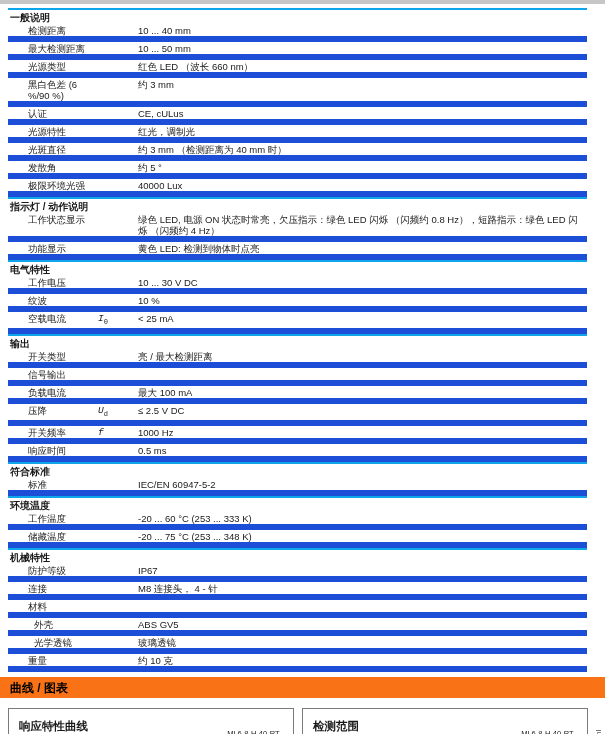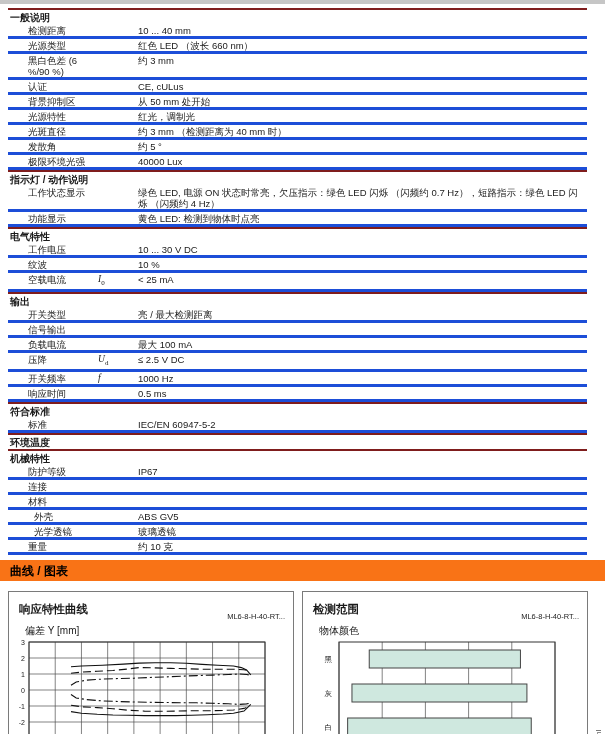--- a/index.html
+++ b/index.html
@@ -4,26 +4,26 @@
 <style>
   html,body{margin:0;padding:0}
   body{
     width:605px;height:734px;background:#fff;position:relative;overflow:hidden;
     font-family:"Liberation Sans","DejaVu Sans",sans-serif;color:#1a1a1a;
   }
   .top-strip{height:4px;background:#c6c6c6;margin-bottom:4px}
   #spec-table{margin:0 18px 0 8px}
   .spec-header{
     font-weight:bold;font-size:10px;line-height:12px;
-    border-top:2px solid #7f1d1d;padding:2px 0 0 2px;
+    border-top:2px solid #0ea5e9;padding:2px 0 0 2px;
   }
-  .spec-row{display:flex;font-size:9.5px;line-height:11px;border-bottom:3px solid #1d4ed8;padding-top:1px}
+  .spec-row{display:flex;font-size:9.5px;line-height:11px;border-bottom:6px solid #1d4ed8;padding-top:1px}
   .c-label{width:70px;padding-left:20px;flex:none;color:#222}
   .c-label.indent{width:64px;padding-left:26px}
-  .c-sym{width:40px;flex:none;font-family:Liberation Serif, serif;font-style:italic;font-size:9.5px}
+  .c-sym{width:40px;flex:none;font-family:Liberation Mono, monospace;font-style:italic;font-size:9.5px}
   .c-sym sub{font-size:7px;font-style:normal}
   .c-val{flex:1}
   .charts-bar{background:#f97316;color:#000;font-weight:bold;font-size:12px;line-height:13px;padding:5px 0 3px 10px;margin-top:5px}
   .charts-row{display:flex;gap:8px;margin:10px 10px 0 8px}
   .panel{border:1px solid #7a7a7a;background:#fff;width:286px;height:198px;position:relative;box-sizing:border-box;padding-top:4px}
   .panel-head{display:flex;justify-content:space-between;align-items:center;padding:2px 8px 0 10px}
   .panel-title{font-weight:bold;font-size:11.5px}
   .panel-model{font-size:7.5px;color:#222;margin-top:14px}
   .ylab{font-size:10px;margin:3px 0 0 16px}
   svg text{font-family:"Liberation Sans","DejaVu Sans",sans-serif}
@@ -44,44 +44,44 @@
   <div id="spec-table">
   <div class="spec-section">
     <div class="spec-header">一般说明</div>
     <div class="spec-rows">
   <div class="spec-row">
     <span class="c-label">检测距离</span>
     <span class="c-sym"></span>
     <span class="c-val">10 ... 40 mm</span>
   </div>
 
+  <div class="spec-row">
+    <span class="c-label">最大检测距离</span>
+    <span class="c-sym"></span>
+    <span class="c-val">10 ... 50 mm</span>
+  </div>
 
   <div class="spec-row">
     <span class="c-label">光源类型</span>
     <span class="c-sym"></span>
     <span class="c-val">红色 LED （波长 660 nm）</span>
   </div>
 
   <div class="spec-row">
     <span class="c-label">黑白色差 (6 %/90 %)</span>
     <span class="c-sym"></span>
     <span class="c-val">约 3 mm</span>
   </div>
 
   <div class="spec-row">
     <span class="c-label">认证</span>
     <span class="c-sym"></span>
     <span class="c-val">CE, cULus</span>
   </div>
 
-  <div class="spec-row">
-    <span class="c-label">背景抑制区</span>
-    <span class="c-sym"></span>
-    <span class="c-val">从 50 mm 处开始</span>
-  </div>
 
   <div class="spec-row">
     <span class="c-label">光源特性</span>
     <span class="c-sym"></span>
     <span class="c-val">红光，调制光</span>
   </div>
 
   <div class="spec-row">
     <span class="c-label">光斑直径</span>
     <span class="c-sym"></span>
@@ -101,21 +101,21 @@
   </div>
 </div>
   </div>
 
   <div class="spec-section">
     <div class="spec-header">指示灯 / 动作说明</div>
     <div class="spec-rows">
   <div class="spec-row">
     <span class="c-label">工作状态显示</span>
     <span class="c-sym"></span>
-    <span class="c-val">绿色 LED, 电源 ON 状态时常亮，欠压指示：绿色 LED 闪烁 （闪频约 0.7 Hz），短路指示：绿色 LED 闪烁 （闪频约 4 Hz）</span>
+    <span class="c-val">绿色 LED, 电源 ON 状态时常亮，欠压指示：绿色 LED 闪烁 （闪频约 0.8 Hz），短路指示：绿色 LED 闪烁 （闪频约 4 Hz）</span>
   </div>
 
   <div class="spec-row">
     <span class="c-label">功能显示</span>
     <span class="c-sym"></span>
     <span class="c-val">黄色 LED: 检测到物体时点亮</span>
   </div>
 </div>
   </div>
 
@@ -189,34 +189,48 @@
   <div class="spec-row">
     <span class="c-label">标准</span>
     <span class="c-sym"></span>
     <span class="c-val">IEC/EN 60947-5-2</span>
   </div>
 </div>
   </div>
 
   <div class="spec-section">
     <div class="spec-header">环境温度</div>
+    <div class="spec-rows">
+  <div class="spec-row">
+    <span class="c-label">工作温度</span>
+    <span class="c-sym"></span>
+    <span class="c-val">-20 ... 60 °C (253 ... 333 K)</span>
+  </div>
+
+  <div class="spec-row">
+    <span class="c-label">储藏温度</span>
+    <span class="c-sym"></span>
+    <span class="c-val">-20 ... 75 °C (253 ... 348 K)</span>
+  </div>
+</div>
   </div>
 
   <div class="spec-section">
     <div class="spec-header">机械特性</div>
     <div class="spec-rows">
   <div class="spec-row">
     <span class="c-label">防护等级</span>
     <span class="c-sym"></span>
     <span class="c-val">IP67</span>
   </div>
 
   <div class="spec-row">
     <span class="c-label">连接</span>
     <span class="c-sym"></span>
+    <span class="c-val">M8 连接头， 4 - 针</span>
   </div>
 
   <div class="spec-row">
     <span class="c-label">材料</span>
     <span class="c-sym"></span>
     <span class="c-val"></span>
   </div>
 
   <div class="spec-row">
     <span class="c-label indent">外壳</span>

